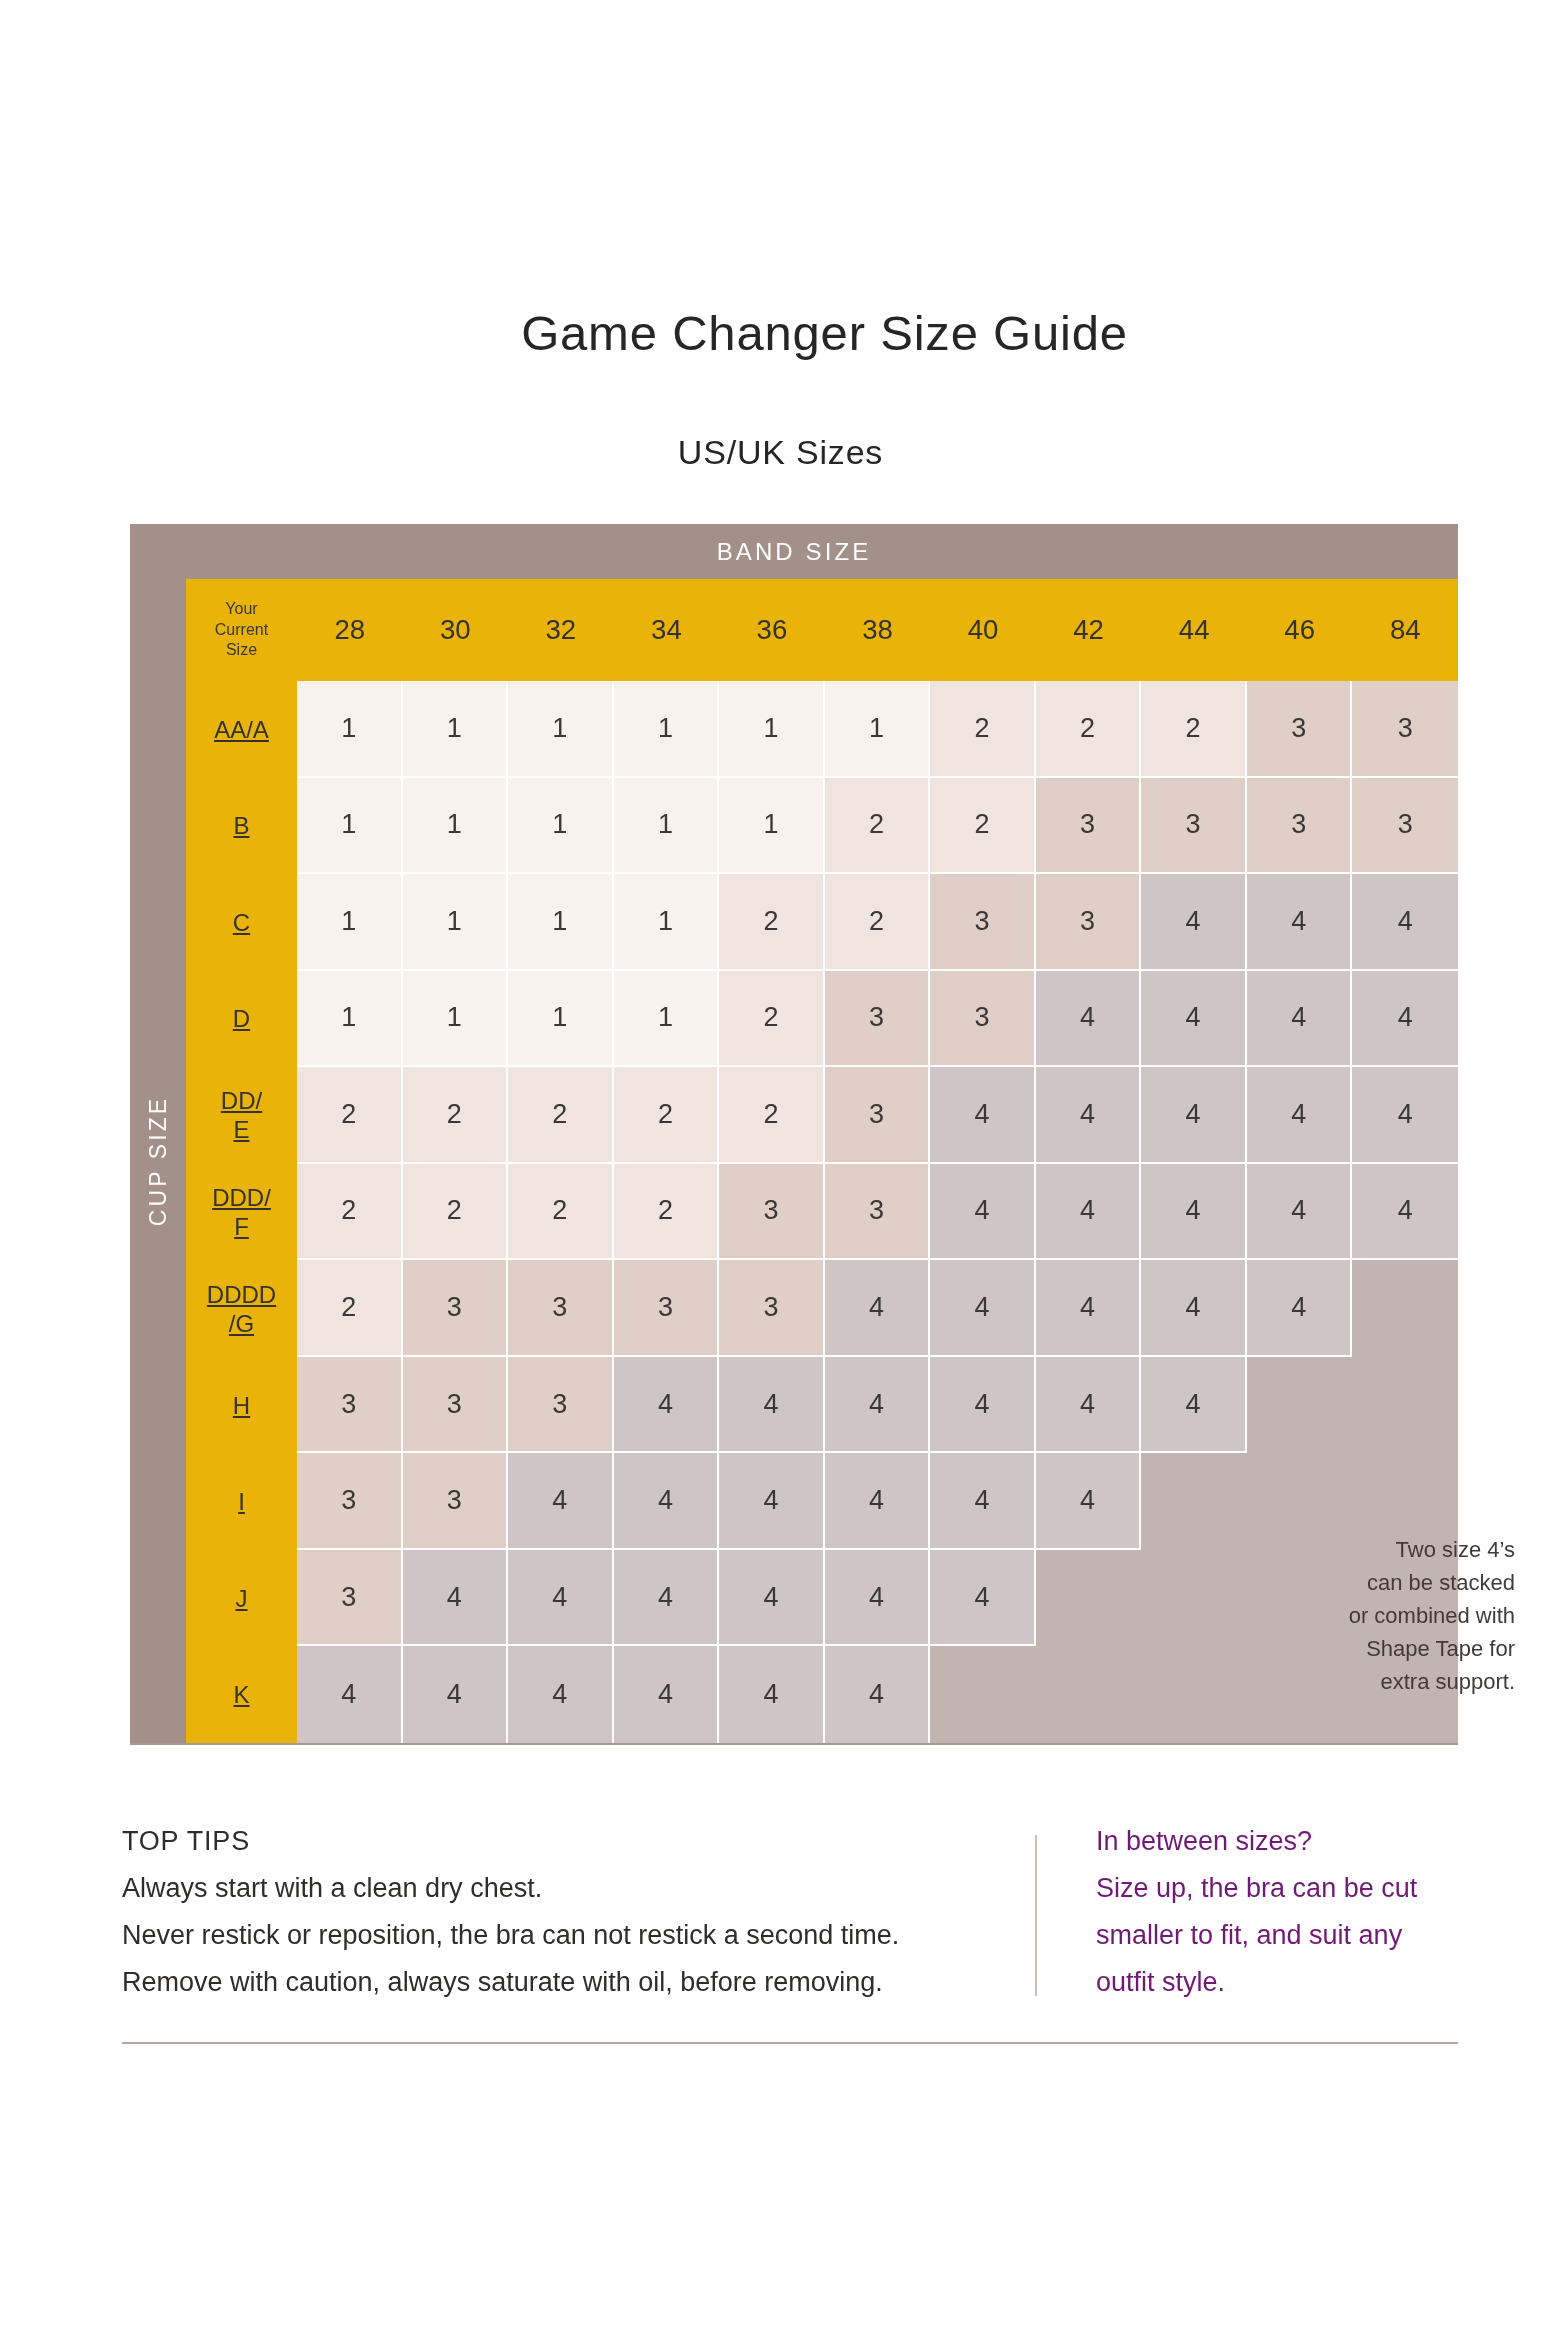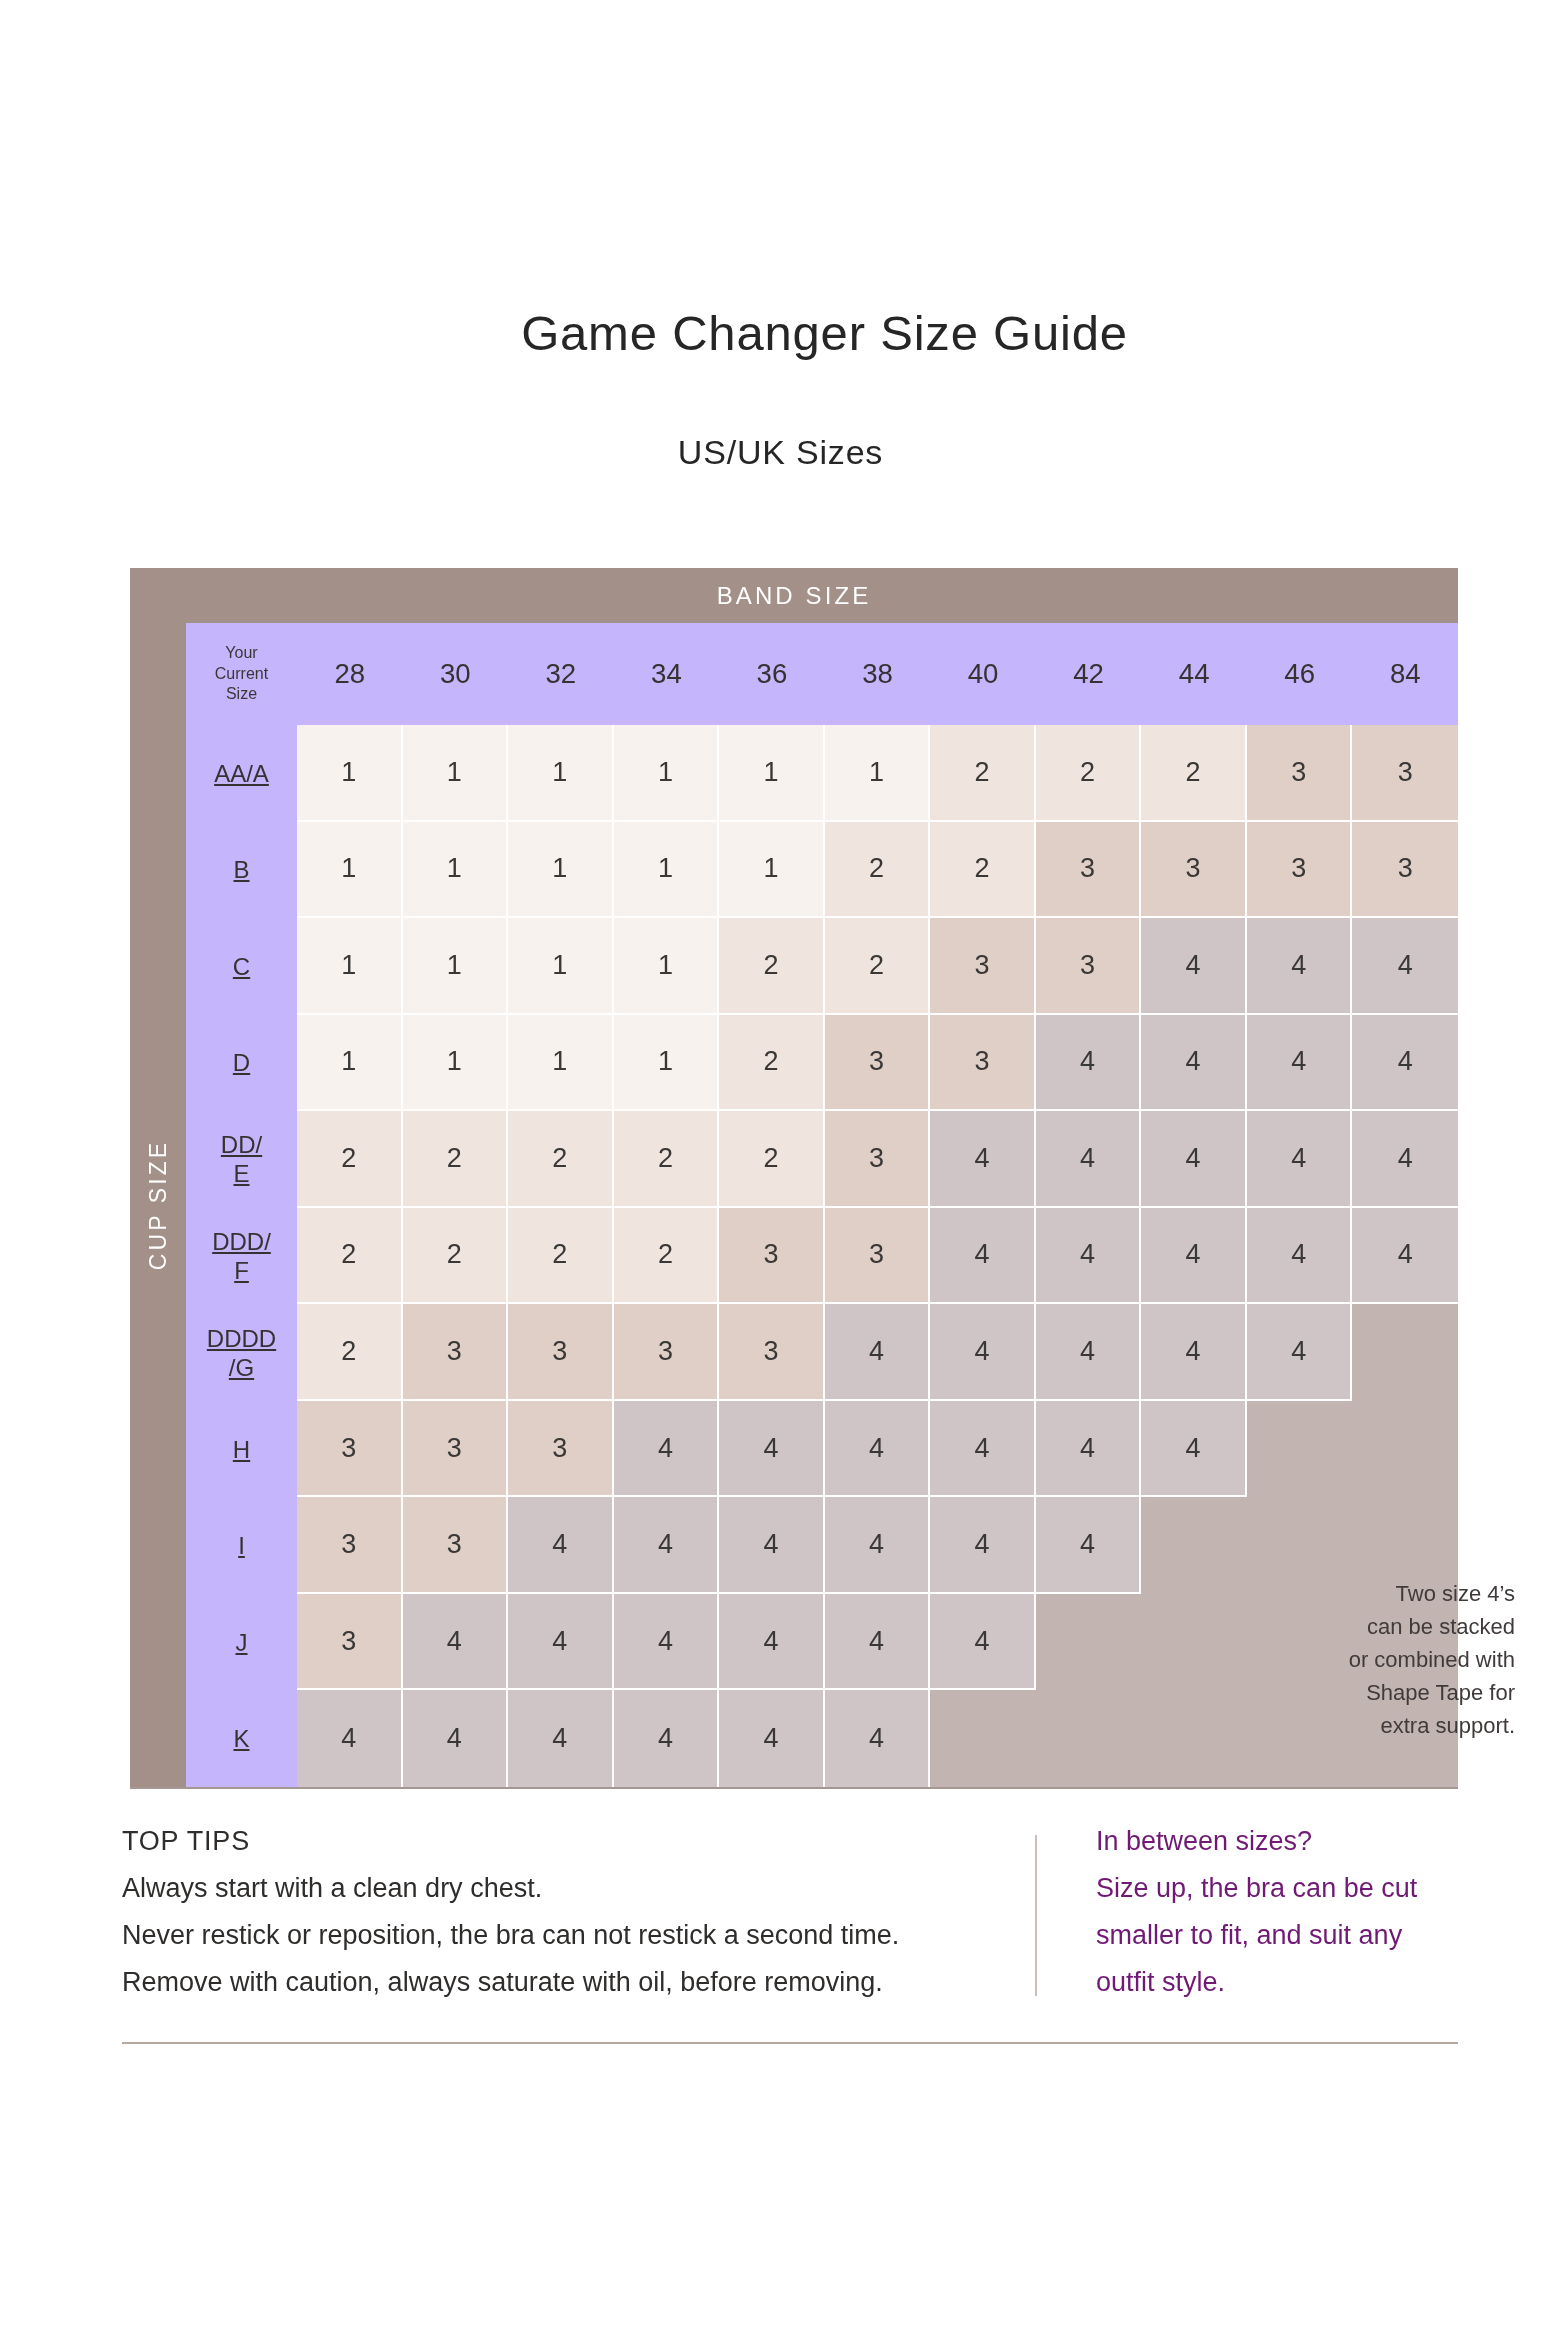--- a/index.html
+++ b/index.html
@@ -19,35 +19,35 @@
     font-family:"Liberation Sans", sans-serif;color:#303030;
   }
   .title{
     position:absolute;top:306px;left:0;width:1561px;text-align:center;
     font-size:49px;font-weight:400;letter-spacing:0.8px;color:#262626;line-height:54px;margin-left:44px;
   }
   .subtitle{
     position:absolute;top:433px;left:0;width:1561px;text-align:center;
     font-size:34px;font-weight:400;letter-spacing:0.8px;color:#262626;line-height:38px;
   }
-  .table-wrap{position:absolute;left:122px;top:568px;width:1336px;height:1221px;padding-left:8px;}
+  .table-wrap{position:absolute;left:122px;top:524px;width:1336px;height:1221px;padding-left:8px;}
   .band-strip{
     height:55px;background:var(--band);color:#ffffff;
     display:flex;align-items:center;justify-content:center;
     font-size:24px;letter-spacing:3.1px;
   }
   .table-body{display:flex;height:1166px;border-bottom:2.3px solid #a59894;}
   .cup-bar{width:56px;background:var(--band);position:relative;flex:0 0 56px;}
   .cup-text{
     position:absolute;left:50%;top:50%;
     transform:translate(-50%,-50%) rotate(-90deg);
     white-space:nowrap;color:#ffffff;font-size:23px;letter-spacing:3.1px;
   }
   .grid{
-    flex:1;display:grid;background:#c4b5fd;
+    flex:1;display:grid;background:#eab308;
     grid-template-columns:111px repeat(11,1fr);
     grid-template-rows:102px repeat(11,1fr);
   }
   .corner{
     display:flex;align-items:center;justify-content:center;text-align:center;
     font-size:16px;line-height:20.7px;color:#3a3836;white-space:pre-line;
   }
   .hcell{display:flex;align-items:center;justify-content:center;font-size:27.6px;color:#353331;}
   .rlabel{
     display:flex;align-items:center;justify-content:center;text-align:center;

